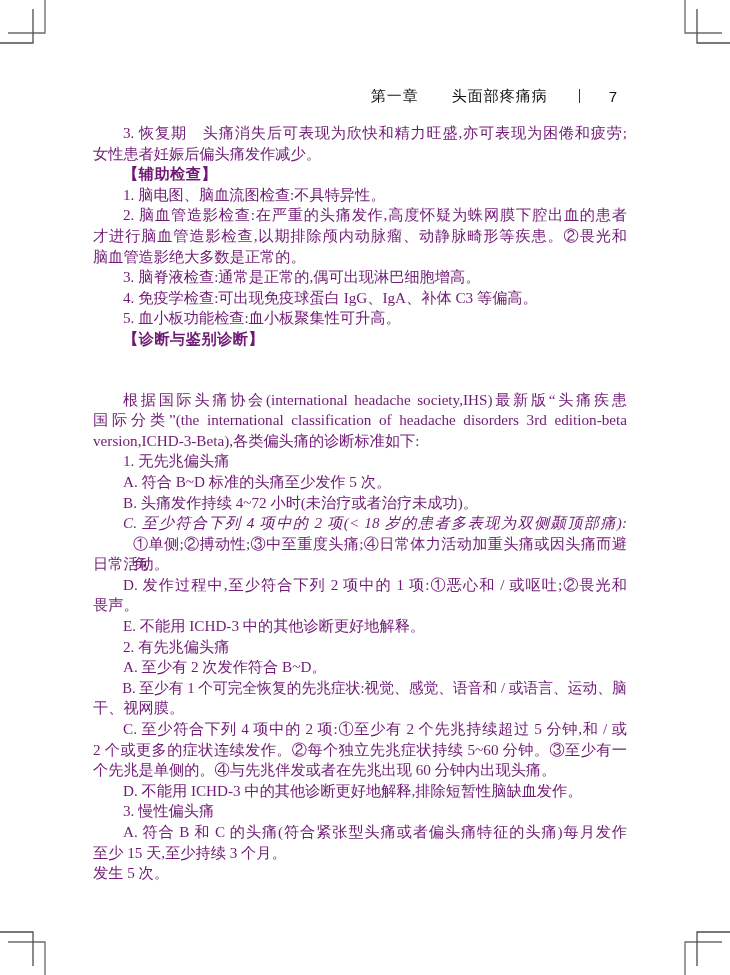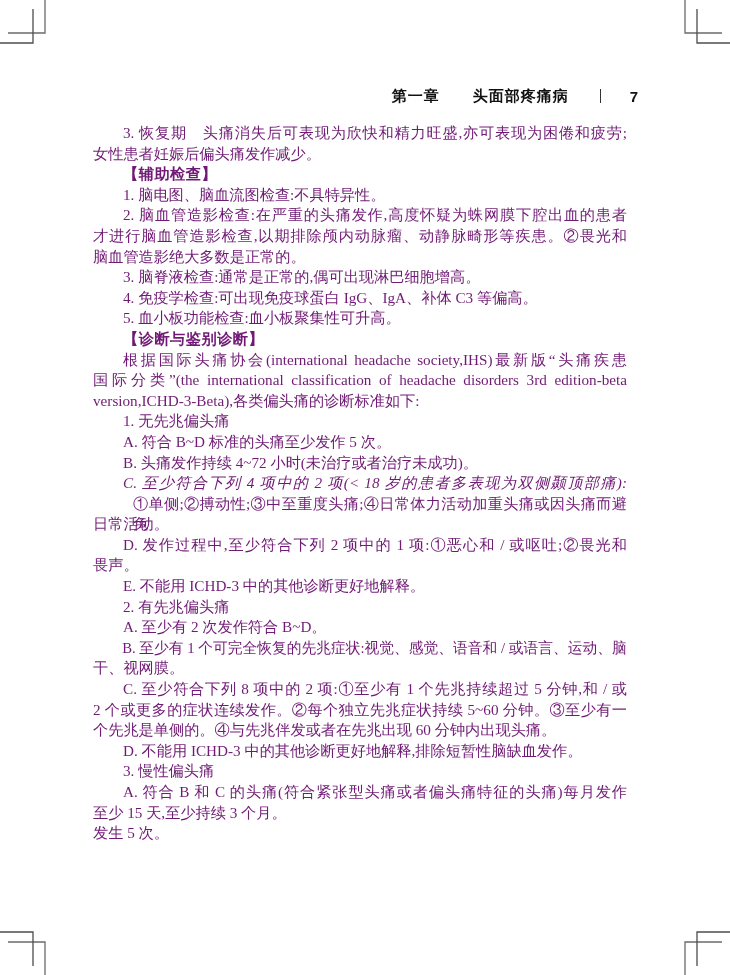--- a/index.html
+++ b/index.html
@@ -15,24 +15,24 @@
   .corner { position:absolute; width:48px; height:48px; }
   .corner.tl { top:0; left:0; }
   .corner.tr { top:0; right:0; transform:scaleX(-1); }
   .corner.bl { bottom:0; left:0; transform:scaleY(-1); }
   .corner.br { bottom:0; right:0; transform:scale(-1,-1); }
   .corner svg { display:block; }
 
   
   .running-head {
     position:absolute;
-    top:86px; left:105px; width:534px; height:20px;
+    top:86px; left:84px; width:534px; height:20px;
     display:flex; align-items:center; justify-content:flex-end;
     font-family:"Liberation Sans","DejaVu Sans",sans-serif;
-    font-weight:bold; font-size:15px; color:#111;
+    font-weight:normal; font-size:15px; color:#111;
     letter-spacing:1px;
     gap:19px;
   }
   .running-head .chapter { margin-right:14px; }
   .head-divider {
     width:0; height:14px;
     border-left:1.6px solid #333;
     margin:0 10px 0 12px;
   }
 
@@ -99,37 +99,37 @@
       <div class="line">女性患者妊娠后偏头痛发作减少。</div>
       <div class="line indent bold">【辅助检查】</div>
       <div class="line indent">1. 脑电图、脑血流图检查:不具特异性。</div>
       <div class="line indent" style="white-space: normal; text-align: justify; text-align-last: justify;">2. 脑血管造影检查:在严重的头痛发作,高度怀疑为蛛网膜下腔出血的患者</div>
       <div class="line" style="white-space: normal; text-align: justify; text-align-last: justify;">才进行脑血管造影检查,以期排除颅内动脉瘤、动静脉畸形等疾患。②畏光和</div>
       <div class="line">脑血管造影绝大多数是正常的。</div>
       <div class="line indent">3. 脑脊液检查:通常是正常的,偶可出现淋巴细胞增高。</div>
       <div class="line indent">4. 免疫学检查:可出现免疫球蛋白 IgG、IgA、补体 C3 等偏高。</div>
       <div class="line indent">5. 血小板功能检查:血小板聚集性可升高。</div>
       <div class="line indent bold">【诊断与鉴别诊断】</div>
-      <div class="line indent" style="white-space: normal; text-align: justify; text-align-last: justify;">根据国际头痛协会(international headache society,IHS)最新版“头痛疾患</div>
+      <div class="line indent" style="white-space: normal; text-align: justify; text-align-last: justify; margin-top: 40px;">根据国际头痛协会(international headache society,IHS)最新版“头痛疾患</div>
       <div class="line" style="white-space: normal; text-align: justify; text-align-last: justify;">国际分类”(the international classification of headache disorders 3rd edition-beta</div>
       <div class="line">version,ICHD-3-Beta),各类偏头痛的诊断标准如下:</div>
       <div class="line indent">1. 无先兆偏头痛</div>
       <div class="line indent">A. 符合 B~D 标准的头痛至少发作 5 次。</div>
       <div class="line indent">B. 头痛发作持续 4~72 小时(未治疗或者治疗未成功)。</div>
       <div class="line indent" style="white-space: normal; text-align: justify; text-align-last: justify; font-style: italic;">C. 至少符合下列 4 项中的 2 项(&lt; 18 岁的患者多表现为双侧颞顶部痛):</div>
       <div class="line" style="white-space: normal; text-align: justify; text-align-last: justify; margin-left: 40px;">①单侧;②搏动性;③中至重度头痛;④日常体力活动加重头痛或因头痛而避免</div>
       <div class="line">日常活动。</div>
       <div class="line indent" style="white-space: normal; text-align: justify; text-align-last: justify;">D. 发作过程中,至少符合下列 2 项中的 1 项:①恶心和 / 或呕吐;②畏光和</div>
       <div class="line">畏声。</div>
       <div class="line indent">E. 不能用 ICHD-3 中的其他诊断更好地解释。</div>
       <div class="line indent">2. 有先兆偏头痛</div>
       <div class="line indent">A. 至少有 2 次发作符合 B~D。</div>
       <div class="line indent" style="transform-origin: left center; transform: scaleX(0.970909);">B. 至少有 1 个可完全恢复的先兆症状:视觉、感觉、语音和 / 或语言、运动、脑</div>
       <div class="line">干、视网膜。</div>
-      <div class="line indent" style="white-space: normal; text-align: justify; text-align-last: justify;">C. 至少符合下列 8 项中的 2 项:①至少有 1 个先兆持续超过 5 分钟,和 / 或</div>
+      <div class="line indent" style="white-space: normal; text-align: justify; text-align-last: justify;">C. 至少符合下列 4 项中的 2 项:①至少有 2 个先兆持续超过 5 分钟,和 / 或</div>
       <div class="line" style="white-space: normal; text-align: justify; text-align-last: justify;">2 个或更多的症状连续发作。②每个独立先兆症状持续 5~60 分钟。③至少有一</div>
       <div class="line">个先兆是单侧的。④与先兆伴发或者在先兆出现 60 分钟内出现头痛。</div>
       <div class="line indent">D. 不能用 ICHD-3 中的其他诊断更好地解释,排除短暂性脑缺血发作。</div>
       <div class="line indent">3. 慢性偏头痛</div>
       <div class="line indent" style="white-space: normal; text-align: justify; text-align-last: justify;">A. 符合 B 和 C 的头痛(符合紧张型头痛或者偏头痛特征的头痛)每月发作</div>
       <div class="line">至少 15 天,至少持续 3 个月。</div>
       <div class="line">发生 5 次。</div>
     </div>
 
 </div>

